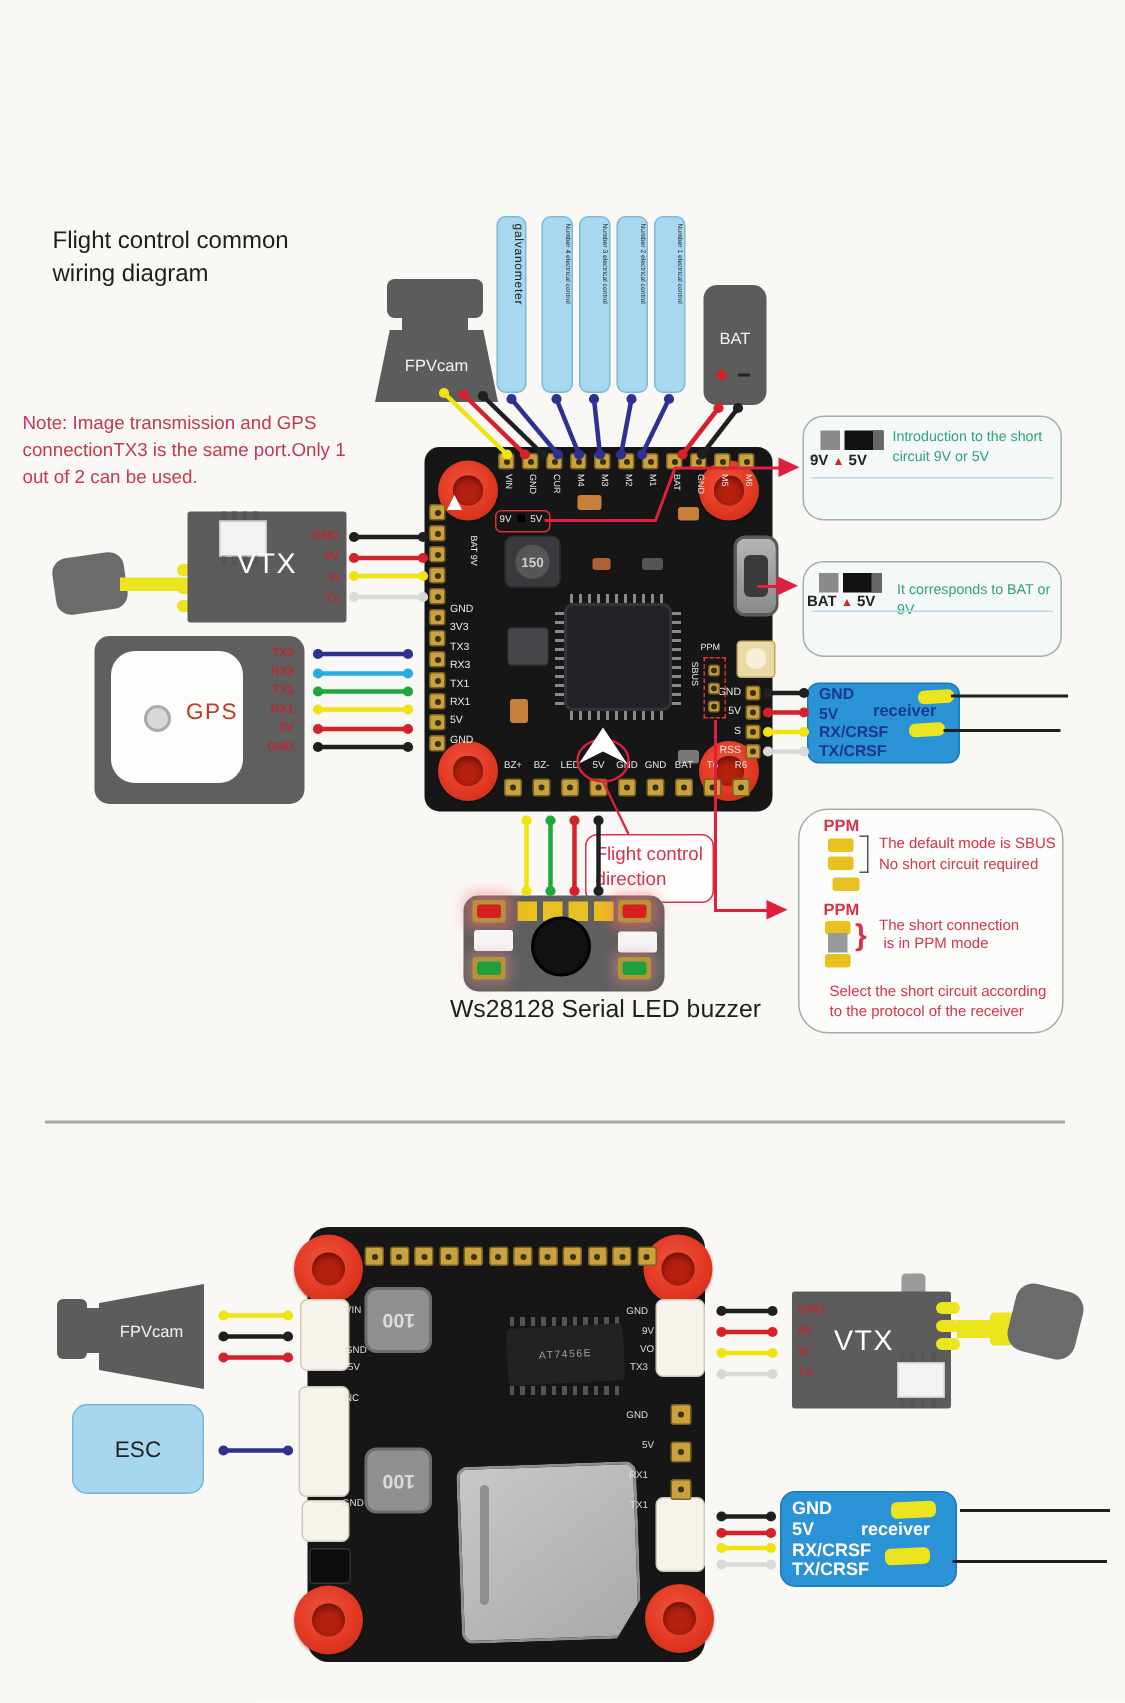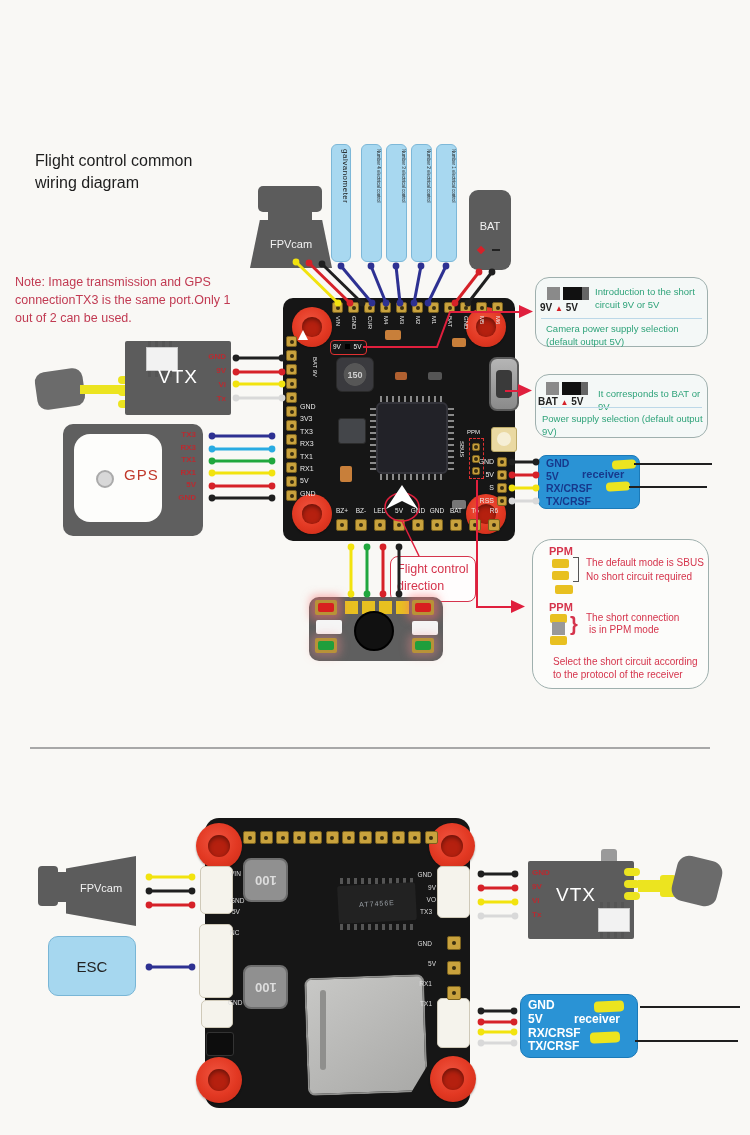--- a/index.html
+++ b/index.html
@@ -107,33 +107,31 @@
   <div class="abs annot" style="left:535px;top:277px;width:173px;height:70px;"></div>
   <div class="abs" style="left:547px;top:287px;width:13px;height:13px;background:#8a8a8a;"></div>
   <div class="abs" style="left:563px;top:287px;width:26px;height:13px;background:#111;border-right:7px solid #666;"></div>
   <div class="abs" style="left:540px;top:302px;width:54px;font-size:10px;font-weight:bold;color:#222;">
     <span>9V</span>
     <span style="color:#d62128;font-size:8px;">▲</span>
     <span>5V</span>
   </div>
   <div class="abs greentxt" style="left:595px;top:285px;width:108px;font-size:9.5px;line-height:1.4;">Introduction to the short circuit 9V or 5V</div>
   <div class="abs" style="left:541px;top:318px;width:161px;height:1px;background:#bcd8e8;"></div>
-  <div class="abs greentxt" style="left:546px;top:323px;width:158px;font-size:9.5px;line-height:1.35;">Camera power supply selection (default output 5V)</div>
 
   <div class="abs annot" style="left:535px;top:374px;width:173px;height:64px;"></div>
   <div class="abs" style="left:546px;top:382px;width:13px;height:13px;background:#8a8a8a;"></div>
   <div class="abs" style="left:562px;top:382px;width:26px;height:13px;background:#111;border-right:7px solid #666;"></div>
   <div class="abs" style="left:538px;top:396px;width:60px;font-size:10px;font-weight:bold;color:#222;">
     <span>BAT</span>
     <span style="color:#d62128;font-size:8px;">▲</span>
     <span>5V</span>
   </div>
   <div class="abs greentxt" style="left:598px;top:388px;width:106px;font-size:9.5px;line-height:1.35;">It corresponds to BAT or 9V</div>
   <div class="abs" style="left:541px;top:407px;width:161px;height:1px;background:#bcd8e8;"></div>
-  <div class="abs greentxt" style="left:542px;top:413px;width:164px;font-size:9.5px;line-height:1.35;">Power supply selection (default output 9V)</div>
 
   <div class="abs" style="left:538px;top:455px;width:102px;height:54px;background:#2a93d5;border:1.5px solid #1b7ab8;border-radius:8px;"></div>
   <div class="abs navytxt" style="left:582px;top:468px;font-size:11px;font-weight:bold;">receiver</div>
   <div class="abs stub" style="left:612px;top:460px;width:24px;height:9px;transform:rotate(-4deg);"></div>
   <div class="abs stub" style="left:606px;top:482px;width:24px;height:9px;transform:rotate(-4deg);"></div>
 
   <div class="abs annot" style="left:532px;top:539px;width:177px;height:150px;border-radius:20px;background:#fcfcfa;"></div>
   <div class="abs redtxt" style="left:549px;top:545px;font-size:11px;font-weight:bold;">PPM</div>
   <div class="abs" style="left:552px;top:559px;width:17px;height:9px;background:#e8c020;border-radius:2px;"></div>
   <div class="abs" style="left:552px;top:571px;width:17px;height:9px;background:#e8c020;border-radius:2px;"></div>
@@ -166,20 +164,21 @@
     </div>
   <div class="abs" style="left:316px;top:620px;width:26px;height:14px;background:#f5f5f5;border-radius:2px;"></div>
   <div class="abs" style="left:412px;top:621px;width:26px;height:14px;background:#f5f5f5;border-radius:2px;"></div>
   <div class="led" style="left:315px;top:638px;width:22px;height:15px;box-shadow:0 0 8px 4px rgba(250,140,140,.35);">
       <div class="ledcore" style="background:#1f9e3c;"></div>
     </div>
   <div class="led" style="left:412px;top:638px;width:22px;height:15px;box-shadow:0 0 8px 4px rgba(250,140,140,.35);">
       <div class="ledcore" style="background:#1f9e3c;"></div>
     </div>
   <div class="abs" style="left:354px;top:611px;width:40px;height:40px;background:#111;border:2px solid #000;border-radius:50%;"></div>
+  <div class="abs" style="left:300px;top:664px;width:230px;font-size:16.5px;color:#1d1d1d;">Ws28128 Serial LED buzzer</div>
 
   <div class="abs" style="left:30px;top:747px;width:680px;height:1.5px;background:#a8a8a8;"></div>
 
   <div class="abs darkcomp" style="left:38px;top:866px;width:20px;height:40px;border-radius:4px;"></div>
   <div class="abs darkcomp" style="left:58px;top:872px;width:10px;height:30px;"></div>
   <div class="abs darkcomp" style="left:66px;top:856px;width:70px;height:70px;clip-path:polygon(0 18%,100% 0,100% 100%,0 82%);"></div>
   <div class="abs" style="left:66px;top:882px;width:70px;text-align:center;font-size:11px;color:#f2f2f2;">FPVcam</div>
 
   <div class="abs" style="left:48px;top:936px;width:88px;height:60px;background:#a6d7ef;border:1.5px solid #79b6d6;border-radius:10px;"></div>
   <div class="abs" style="left:48px;top:958px;width:88px;text-align:center;font-size:15px;color:#222;">ESC</div>

